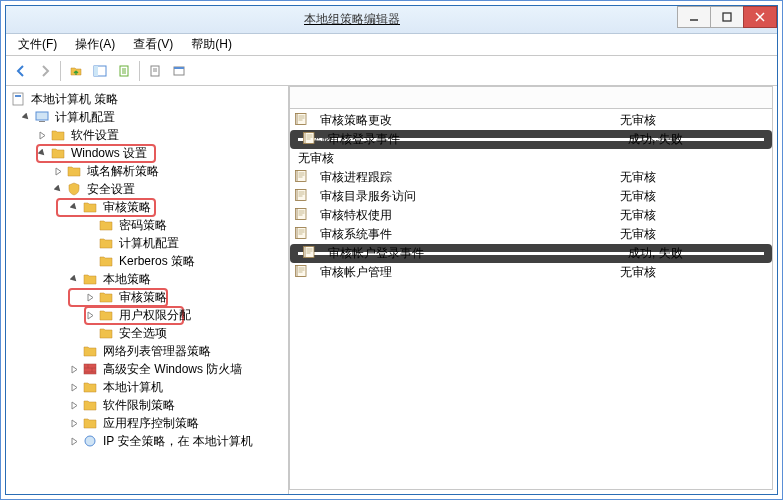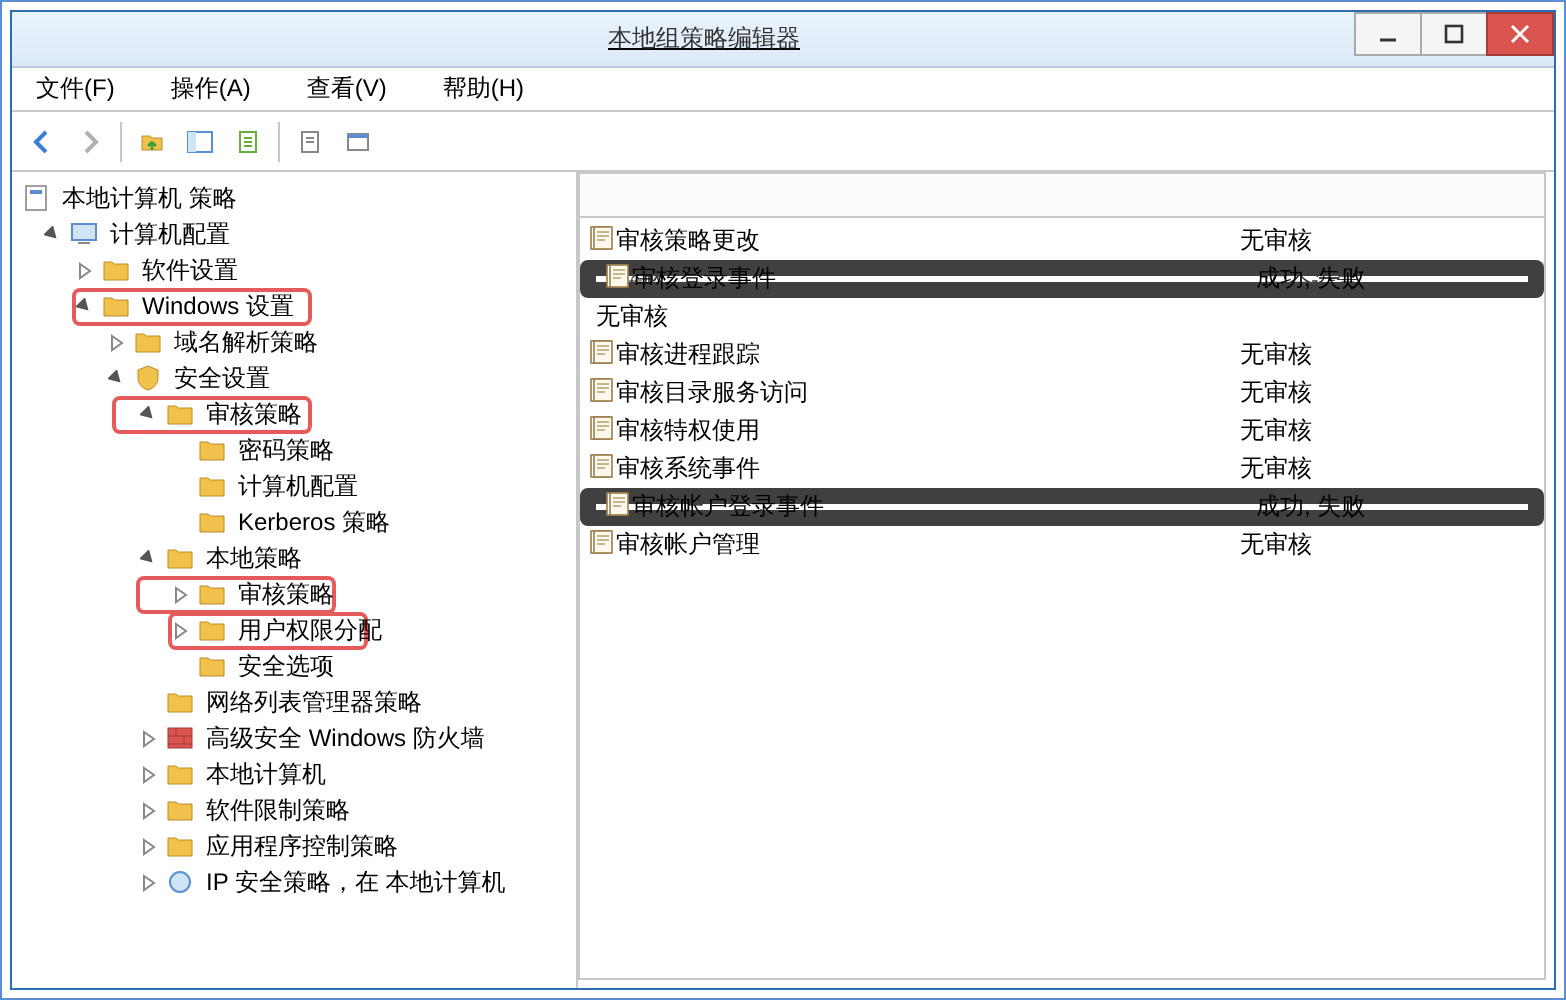--- a/index.html
+++ b/index.html
@@ -4,35 +4,35 @@
 <style>
 * { box-sizing: border-box; margin: 0; padding: 0; font-family: "Microsoft YaHei", "Segoe UI", Tahoma, sans-serif; font-size: 12px; }
 body { background: #fff; width: 783px; height: 500px; overflow: hidden; position: relative; border: 1px solid #5a8fd6; }
 .outer-frame { position: absolute; left: 4px; top: 4px; right: 4px; bottom: 4px; border: 1px solid #2a6db5; background: #fff; }
 .titlebar { height: 28px; background: linear-gradient(#e9f3fc, #dce9f7); border-bottom: 1px solid #b9c9da; display: flex; align-items: center; text-decoration: underline; }
 .title-text { flex: 1; text-align: center; color: #333; font-size: 12px; }
 .win-btns { display: flex; height: 100%; }
 .win-btn { width: 34px; height: 22px; margin-top: 0; border: 1px solid #aaa; display: flex; align-items: center; justify-content: center; background: #f5f5f5; margin-left: -1px; }
 .win-btn.close { background: #d9534f; color: #fff; border-color: #a43c39; }
 .win-btn svg { width: 10px; height: 10px; }
-.menubar { height: 22px; border-bottom: 1px solid #c8c8c8; display: flex; padding: 0 4px; gap: 12px; background: #fff; }
+.menubar { height: 22px; border-bottom: 1px solid #c8c8c8; display: flex; padding: 0 4px; gap: 2px; background: #fff; }
 .menu-item { padding: 2px 8px; cursor: default; }
 .toolbar { height: 30px; border-bottom: 1px solid #c8c8c8; display: flex; align-items: center; padding: 0 4px; gap: 2px; background: #fff; }
 .tb-btn { width: 22px; height: 22px; display: flex; align-items: center; justify-content: center; border: 1px solid transparent; cursor: default; }
 .tb-sep { width: 1px; height: 20px; background: #c8c8c8; margin: 0 2px; }
 .content { display: flex; height: calc(100% - 80px); }
 .tree-pane { width: 283px; border-right: 1px solid #c8c8c8; overflow: auto; padding: 4px 2px; position: relative; }
 .list-pane { flex: 1; display: flex; flex-direction: column; overflow: hidden; border: 1px solid #c8c8c8; margin: 0 4px 4px 0; }
 .list-header { display: flex; height: 22px; border-bottom: 1px solid #c8c8c8; background: #fcfcfc; }
 .lh-col { padding: 3px 20px; border-right: 1px solid #e0e0e0; font-size: 12px; color: #333; margin-top: 44px; }
 .lh-col.c1 { width: 322px; }
 .lh-col.c2 { flex: 1; }
 .list-body { flex: 1; overflow: auto; padding: 2px 0 4px 0; }
 .list-row { display: flex; align-items: center; height: 19px; padding: 0 4px; }
-.lr-c1 { width: 322px; display: flex; align-items: center; gap: 0; }
+.lr-c1 { width: 322px; display: flex; align-items: center; gap: 12px; }
 .lr-c2 { flex: 1; padding-left: 4px; }
 .policy-icon { width: 14px; height: 14px; flex-shrink: 0; }
 .hl-box { border: 8px solid #404040; border-radius: 4px; }
 .tree-row { display: flex; align-items: center; height: 18px; white-space: nowrap; position: relative; }
 .toggle { width: 12px; height: 12px; display: inline-flex; align-items: center; justify-content: center; margin-right: 2px; flex-shrink: 0; }
 .toggle svg { width: 9px; height: 9px; }
 .ticon { width: 16px; height: 16px; margin-right: 3px; flex-shrink: 0; display: inline-flex; align-items: center; justify-content: center; }
 .label-wrap { padding: 0 2px; }
 .folder-ic { fill: #f0c14b; stroke: #c08a2a; stroke-width: .5; }
 .doc-ic { fill: #fff; stroke: #888; stroke-width: .8; }

